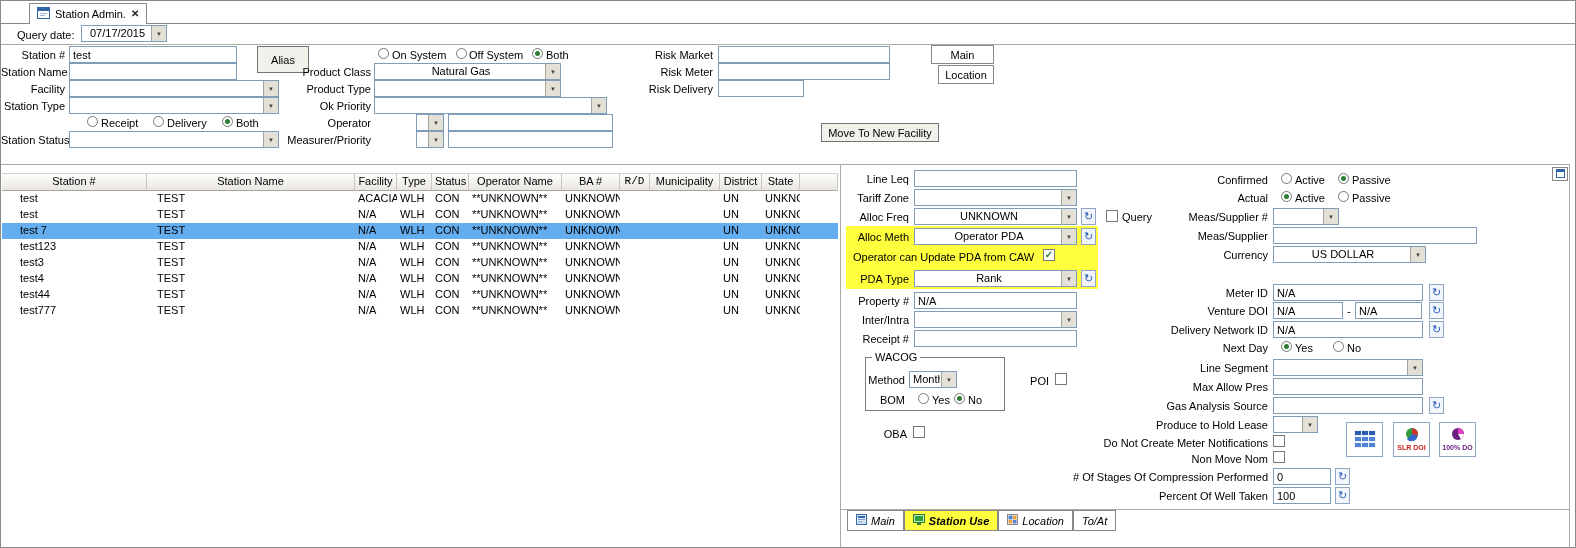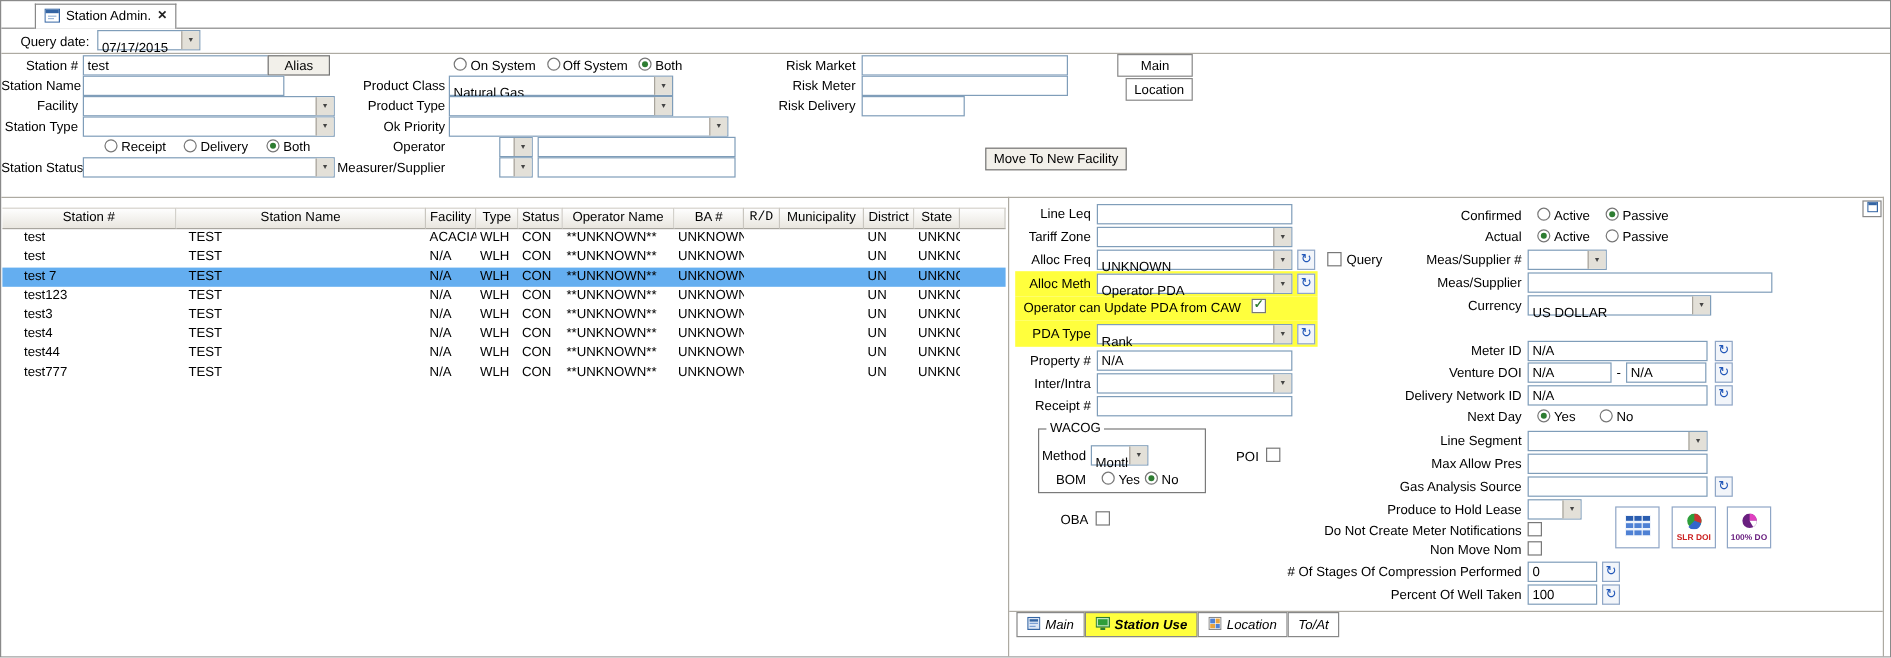--- a/index.html
+++ b/index.html
@@ -2,21 +2,21 @@
 <html style="--sel: #64aef0; --hl: #ffff3d;"><head>
 <meta charset="utf-8">
 <style>
   * { box-sizing: border-box; }
   body { margin:0; background:#d8d8d8; font-family:"Liberation Sans", sans-serif; }
   .screen { position:relative; width:1576px; height:548px; background:#fff; border:1px solid #8a8a8a; overflow:hidden; font-size:11px; color:#000; }
   .lbl { position:absolute; font-size:11px; line-height:13px; white-space:nowrap; }
   .r { text-align:right; }
   input.field { position:absolute; height:17px; border:1px solid #7f9db9; background:#fff; font-size:11px; font-family:inherit; padding:0 3px; margin:0; }
   .combo { position:absolute; height:17px; border:1px solid #7f9db9; background:#fff; }
-  .cval { position:absolute; left:3px; right:16px; top:8px; font-size:11px; white-space:nowrap; overflow:hidden; }
+  .cval { position:absolute; left:3px; right:16px; top:1px; font-size:11px; white-space:nowrap; overflow:hidden;text-align:center; }
   .carw { position:absolute; right:0; top:0; bottom:0; width:15px; background:#e3e0d8; border-left:1px solid #a8a49c; font-size:6px; color:#444; display:flex; align-items:center; justify-content:center; }
   .btn { position:absolute; background:#f2f0ea; border:1px solid #747474; font-size:11px; font-family:inherit; display:flex; align-items:center; justify-content:center; padding:0; cursor:default; }
   .btn.white { background:#fff; border-color:#888; }
   .radio { position:absolute; width:11px; height:11px; border:1px solid #777; border-radius:50%; background:#fff; }
   .radio.on::after { content:""; position:absolute; left:2px; top:2px; width:5px; height:5px; border-radius:50%; background:#2e7d32; }
   .chk { position:absolute; width:12px; height:12px; border:1px solid #787878; background:#fff; font-size:10px; line-height:10px; text-align:center; color:#2e7d32; font-weight:bold; }
   .rbtn { position:absolute; width:15px; height:17px; background:#f2f5fa; border:1px solid #8fa6c6; display:flex; align-items:center; justify-content:center; }
   .rbtn span { color:#2257b8; font-size:11px; line-height:11px; }
   .sep { position:absolute; background:#adaaa2; }
   .hl { position:absolute; background:var(--hl,#ffff3d); }
@@ -56,21 +56,21 @@
 
   <div class="lbl" style="left:16px;top:28px">Query date:</div>
   <div class="combo" style="left:80px;top:24px;width:86px">
     <span class="cval">07/17/2015</span>
     <span class="carw">▼</span>
   </div>
   <div class="sep" style="left:0;top:43px;width:1574px;height:1px"></div>
 
   <div class="lbl r" style="left:0;top:48px;width:64px">Station #</div>
   <input class="field" style="left: 68px; top: 45px; width: 168px;" value="test">
-  <div class="btn" style="left:222px;top:45px;width:52px;height:17px">Alias</div>
+  <div class="btn" style="left:256px;top:45px;width:52px;height:27px">Alias</div>
   <div class="radio" style="left:377px;top:47px"></div>
   <div class="lbl" style="left:391px;top:48px">On System</div>
   <div class="radio" style="left:455px;top:47px"></div>
   <div class="lbl" style="left:468px;top:48px">Off System</div>
   <div class="radio on" style="left:531px;top:47px"></div>
   <div class="lbl" style="left:545px;top:48px">Both</div>
   <div class="lbl r" style="left:612px;top:48px;width:100px">Risk Market</div>
   <input class="field" style="left: 717px; top: 45px; width: 172px;" value="">
   <div class="btn white" style="left:930px;top:44px;width:63px;height:19px">Main</div>
 
@@ -121,21 +121,21 @@
     <span class="carw">▼</span>
   </div>
   <input class="field" style="left: 447px; top: 113px; width: 165px;" value="">
   <div class="btn" style="left:820px;top:122px;width:118px;height:19px">Move To New Facility</div>
 
   <div class="lbl r" style="left:0;top:133px;width:64px">Station Status</div>
   <div class="combo" style="left:68px;top:130px;width:210px">
     <span class="cval"></span>
     <span class="carw">▼</span>
   </div>
-  <div class="lbl r" style="left:270px;top:133px;width:100px">Measurer/Supplier</div>
+  <div class="lbl r" style="left:270px;top:133px;width:100px">Measurer/Priority</div>
   <div class="combo" style="left:415px;top:130px;width:28px">
     <span class="cval"></span>
     <span class="carw">▼</span>
   </div>
   <input class="field" style="left: 447px; top: 130px; width: 165px;" value="">
 
   <div class="sep" style="left:0;top:163px;width:1569px;height:1px"></div>
   <div class="sep" style="left:839px;top:163px;width:1px;height:384px"></div>
   <div class="sep" style="left:1568px;top:163px;width:1px;height:384px"></div>
   <div class="btn white" style="left:1551px;top:166px;width:16px;height:14px">

